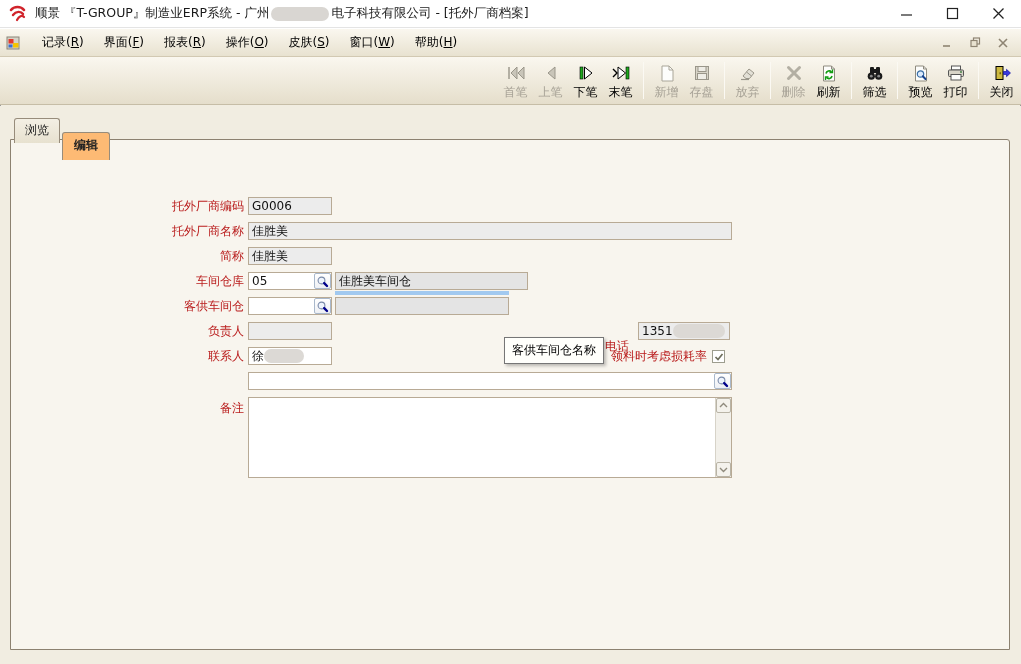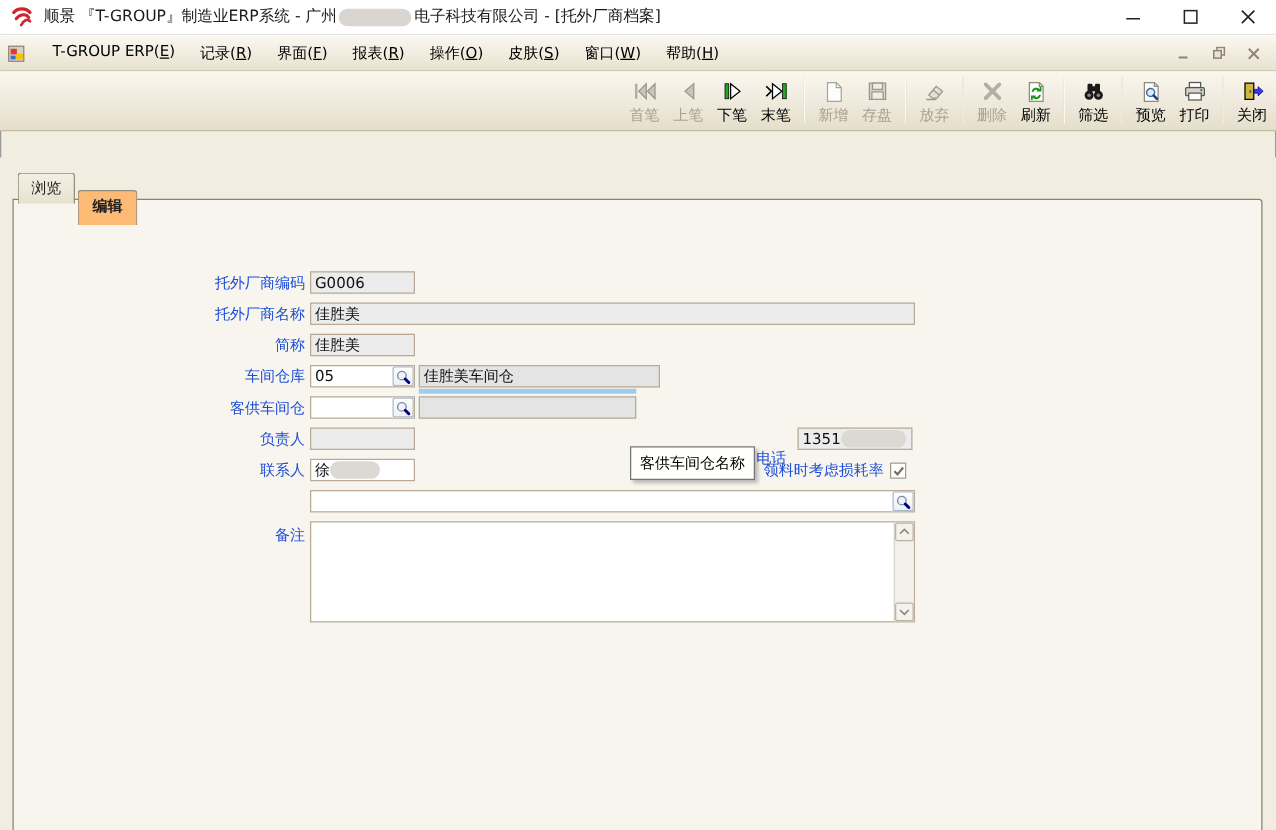--- a/index.html
+++ b/index.html
@@ -33,31 +33,31 @@
              background:linear-gradient(#faf7ef,#e5decb); border-bottom:1px solid #c6bda6;
              display:flex; align-items:stretch; padding:2px 2px;justify-content:flex-end; }
   .tb-btn { width:35px; display:flex; flex-direction:column; align-items:center; justify-content:center;
             gap:1px; border:1px solid transparent; border-radius:2px; }
   .tb-icon { width:22px; height:21px; display:flex; align-items:center; justify-content:center; }
   .tb-label { font-size:12px; line-height:14px; color:#000; white-space:nowrap; }
   .tb-btn.disabled .tb-label { color:#a7a296; }
   .tb-sep { width:1px; background:#c3b99f; border-right:1px solid #fbf9f3; margin:3px 5px; }
 
   
-  .content { position:absolute; top:106px; left:0; right:0; bottom:0; background:#f1ede1;margin-top:20px; }
+  .content { position:absolute; top:106px; left:0; right:0; bottom:0; background:#f1ede1; }
   .tabstrip { position:absolute; top:9px; left:14px; display:flex; align-items:flex-end; z-index:3; }
   .tab { padding:3px 10px 4px; border:1px solid #978c7b; border-bottom:none; border-radius:3px 3px 0 0;
          background:linear-gradient(#f3efe4,#e7e1cf); margin-right:2px; color:#222; cursor:default; }
   .tab.active { font-weight:bold; background:#fdba74; padding:4px 11px 6px; position:relative; top:17px; }
 
   .panel { position:absolute; top:33px; left:10px; width:1000px; height:511px;
            background:#f8f5ee; border:1px solid #8c8170; border-radius:0 3px 0 0; }
 
   
-  .flabel { position:absolute; left:0; width:233px; text-align:right; line-height:18px; color:#1d4ed8; }
+  .flabel { position:absolute; left:0; width:233px; text-align:right; line-height:18px; color:#b91c1c; }
   .field { position:absolute; height:18px; border:1px solid #b8aa95; background:#ececec;
            display:flex; align-items:center; padding:0 3px; overflow:hidden; white-space:nowrap; }
   .field.white { background:#ffffff; }
   .field.namebox { background:#e4e4e4; }
   .field .blur { background:#dcd9d5; }
   .lookup-btn { position:absolute; top:0; right:0; width:17px; height:16px; background:linear-gradient(#ffffff,#eef0f4);
                 border:1px solid #a9b8cb; border-radius:2px; display:flex; align-items:center; justify-content:center; }
   .focus-bar { position:absolute; height:4px; background:#a2c9ef; }
   .checkbox { position:absolute; width:13px; height:13px; background:#fff; border:1px solid #9d9d8e;
               display:flex; align-items:center; justify-content:center; }
@@ -105,21 +105,20 @@
   </div>
 
   <div class="menubar">
     <svg class="app-ic" viewBox="0 0 16 16">
       <rect x="1" y="2" width="12" height="12" fill="#d6d2c6" stroke="#8a8578"></rect>
       <rect x="2.5" y="4" width="5" height="4.5" fill="#e23a2e"></rect>
       <rect x="7" y="8" width="5.5" height="4.5" fill="#f5c400"></rect>
       <rect x="2.5" y="9.5" width="4" height="3" fill="#3a6ed0"></rect>
     </svg>
     <div style="display:flex">
-        <div class="menu-item"><span>T-GROUP ERP</span>(<u>E</u>)</div>
         <div class="menu-item"><span>记录</span>(<u>R</u>)</div>
         <div class="menu-item"><span>界面</span>(<u>F</u>)</div>
         <div class="menu-item"><span>报表</span>(<u>R</u>)</div>
         <div class="menu-item"><span>操作</span>(<u>O</u>)</div>
         <div class="menu-item"><span>皮肤</span>(<u>S</u>)</div>
         <div class="menu-item"><span>窗口</span>(<u>W</u>)</div>
         <div class="menu-item"><span>帮助</span>(<u>H</u>)</div>
       </div>
     <div class="mdi-btns">
       <div class="mdi-btn">

